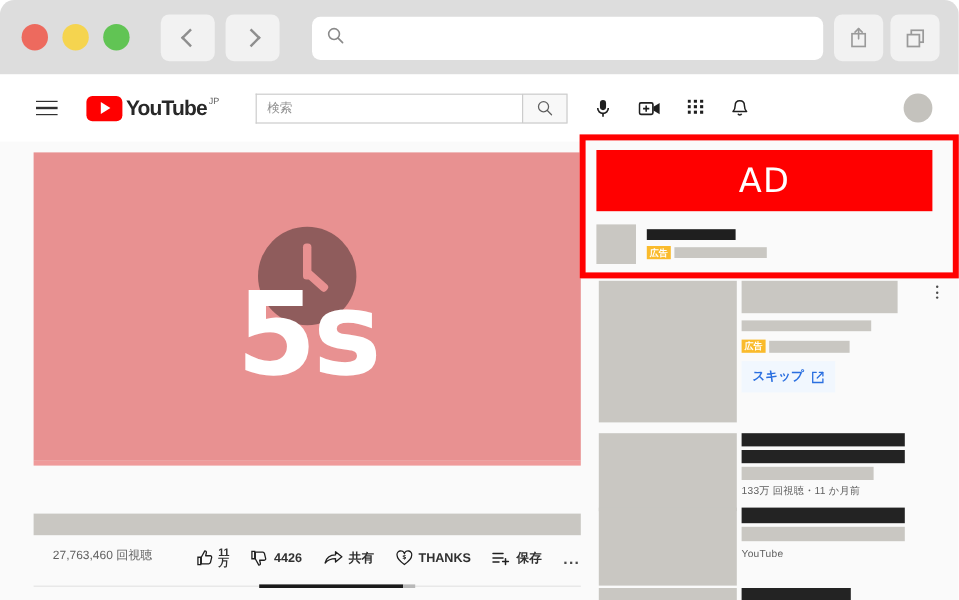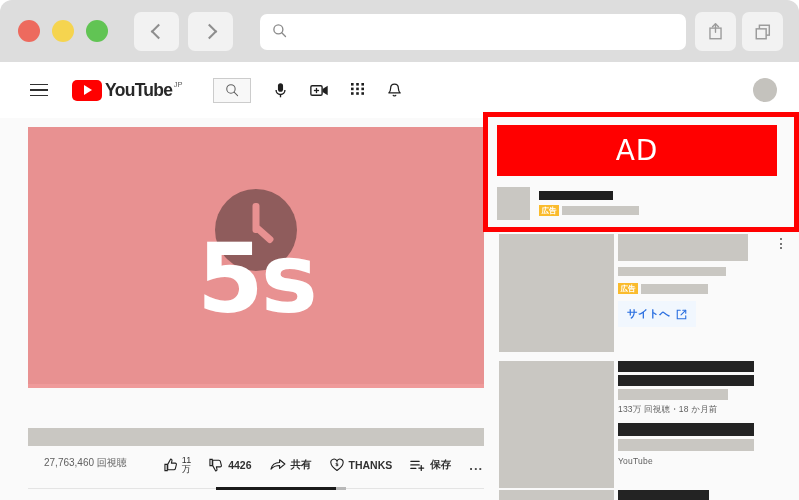--- a/index.html
+++ b/index.html
@@ -126,21 +126,21 @@
   .statsrow {
     position:absolute; left:44px; top:338px; width:456px; height:30px;
     display:flex; align-items:flex-start;
   }
   .viewcount { font-size:10px; color:#606060; white-space:nowrap; }
   .actions { display:flex; align-items:center; margin-left:37px; gap:0px; }
   .act { display:flex; align-items:center; color:#303030; font-size:10.5px; font-weight:bold; margin-right:18px; }
   .act .lbl { margin-left:5px; white-space:nowrap; }
   .act .stack {
     margin-left:4px; display:flex; flex-direction:column; line-height:9px;
-    font-size:9px; font-weight:normal;
+    font-size:9px; font-weight:bold;
   }
   .divider { position:absolute; left:28px; top:370px; width:456px; height:1px; background:#e4e4e4; }
   .scrollbar-ind { position:absolute; left:216px; top:369px; width:120px; height:3px; background:#1a1a1a; }
   .scrollbar-ind2 { position:absolute; left:336px; top:369px; width:10px; height:3px; background:#b8b8b8; }
 
   
   .rightcol { position:absolute; left:490px; top:118px; width:309px; height:382px; background:#fafafa; }
   .badge-ad {
     background:#fabb2c; color:#ffffff; font-size:7.5px;
     padding:1px 2.5px; line-height:9px; font-weight:bold;
@@ -214,20 +214,23 @@
         <i></i>
     </div>
 
     <div class="ytlogo">
       <span class="play"></span>
       <span class="word">YouTube</span>
       <span class="sup">JP</span>
     </div>
 
     <div class="ytsearchwrap">
+      <div class="ytsearch">
+        <span>検索</span>
+      </div>
       <div class="ytsearchbtn">
         <svg width="14" height="14" viewBox="0 0 20 20">
           <circle cx="8.5" cy="8.5" r="6" fill="none" stroke="#606060" stroke-width="1.5"></circle>
           <line x1="13" y1="13" x2="18" y2="18" stroke="#606060" stroke-width="1.5" stroke-linecap="round"></line>
         </svg>
       </div>
     </div>
 
     <div class="hdricon">
       <svg width="15" height="17" viewBox="0 0 16 20">
@@ -355,42 +358,42 @@
     <div class="sbitem" style="top:116px; width:288px;">
       <span class="sbthumb" style="width:115px;height:118px;"></span>
       <span class="sbmeta" style="width:167px;">
         <span class="skel" style="display:block;width:130px;height:27px;"></span>
         <span class="skel" style="display:block;width:108px;height:9px;margin-top:6px;"></span>
         <span style="display:flex;align-items:center;margin-top:7px;">
           <span class="badge-ad">広告</span>
           <span class="skel" style="display:block;width:67px;height:10px;margin-left:3px;"></span>
         </span>
         <span class="sitebtn">
-          <span>サイトへ</span>
+          <span>スキップ</span>
           <svg width="11" height="11" viewBox="0 0 14 14">
             <path d="M5.4 1.6H1.6v10.8h10.8V8.6" fill="none" stroke="#2a6fe0" stroke-width="1.4" stroke-linecap="round"></path>
             <line x1="6.4" y1="7.6" x2="12.2" y2="1.8" stroke="#2a6fe0" stroke-width="1.4" stroke-linecap="round"></line>
             <polyline points="8.6,1.6 12.4,1.6 12.4,5.4" fill="none" stroke="#2a6fe0" stroke-width="1.4" stroke-linecap="round" stroke-linejoin="round"></polyline>
           </svg>
         </span>
         <span class="kebab">
             <i></i>
             <i></i>
             <i></i>
           </span>
       </span>
     </div>
 
     <div class="sbitem" style="top:243px; width:288px;">
       <span class="sbthumb" style="width:115px;height:65px;"></span>
       <span class="sbmeta" style="width:167px;">
         <span class="skel dark" style="display:block;width:136px;height:11px;"></span>
         <span class="skel dark" style="display:block;width:136px;height:11px;margin-top:3px;"></span>
         <span class="skel" style="display:block;width:110px;height:11px;margin-top:3px;"></span>
-        <span class="sbsmall" style="display:block;margin-top:4px;">133万 回視聴・18 か月前</span>
+        <span class="sbsmall" style="display:block;margin-top:4px;">133万 回視聴・11 か月前</span>
       </span>
     </div>
 
     <div class="sbitem" style="top:305px; width:288px;">
       <span class="sbthumb" style="width:115px;height:65px;"></span>
       <span class="sbmeta" style="width:167px;">
         <span class="skel dark" style="display:block;width:136px;height:13px;"></span>
         <span class="skel" style="display:block;width:136px;height:12px;margin-top:3px;"></span>
         <span class="sbsmall" style="display:block;margin-top:5px;">YouTube</span>
       </span>

